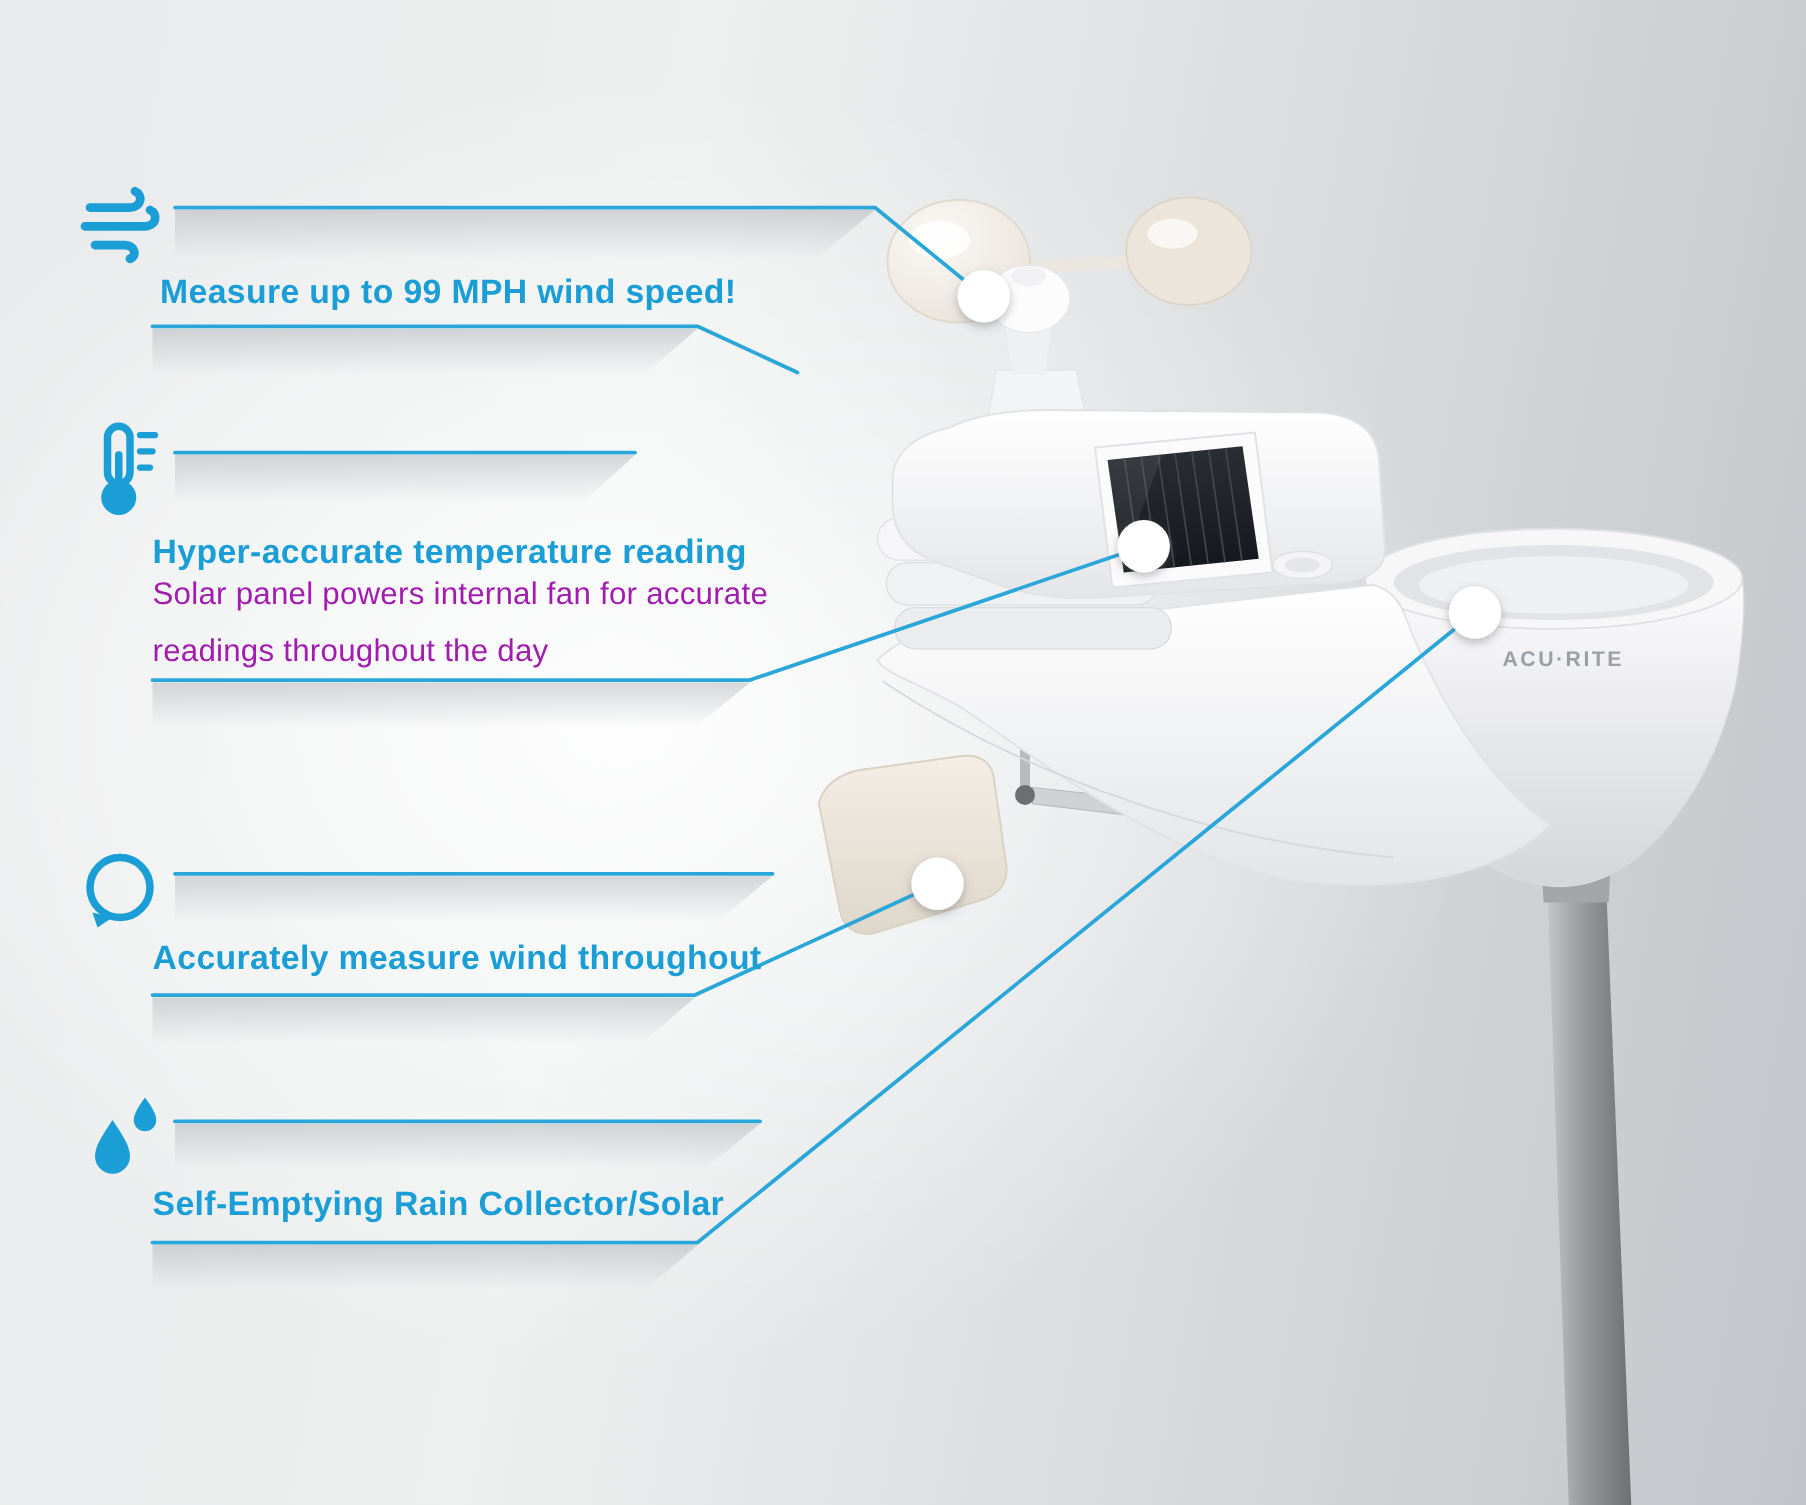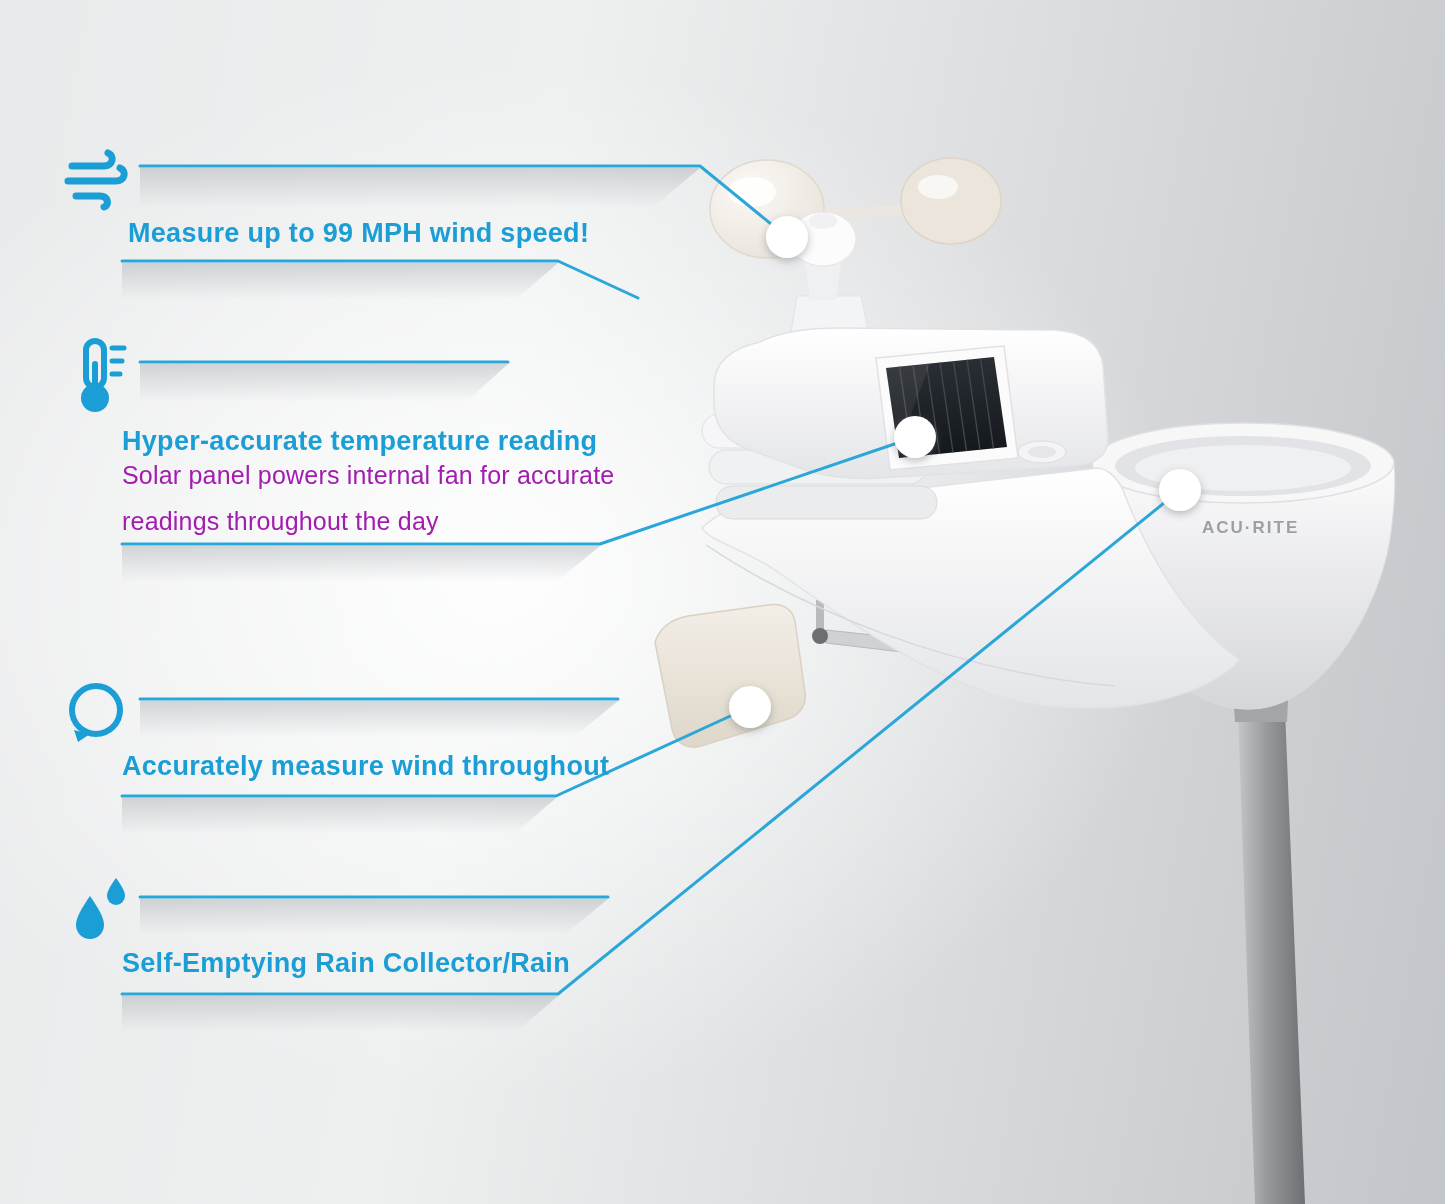--- a/index.html
+++ b/index.html
@@ -196,15 +196,15 @@
   </svg>
 </div>
 <div class="feature-title" style="left:122px;top:751px;">Accurately measure wind throughout</div>
 
 <div class="icon-box" style="left:64px;top:870px;width:72px;height:76px;">
   <svg viewBox="0 0 72 76" width="72" height="76" fill="#1b9ed6">
     <path d="M26,26 C18,38 12,47 12,55 a14,14 0 0 0 28,0 C40,47 34,38 26,26 Z"></path>
     <path d="M52,8 C47,15 43,21 43,26 a9,9 0 0 0 18,0 C61,21 57,15 52,8 Z"></path>
   </svg>
 </div>
-<div class="feature-title" style="left:122px;top:948px;">Self-Emptying Rain Collector/Rain</div>
+<div class="feature-title" style="left:122px;top:948px;">Self-Emptying Rain Collector/Solar</div>
 
 <div class="brand-label">ACU·RITE</div>
 
 </body></html>

